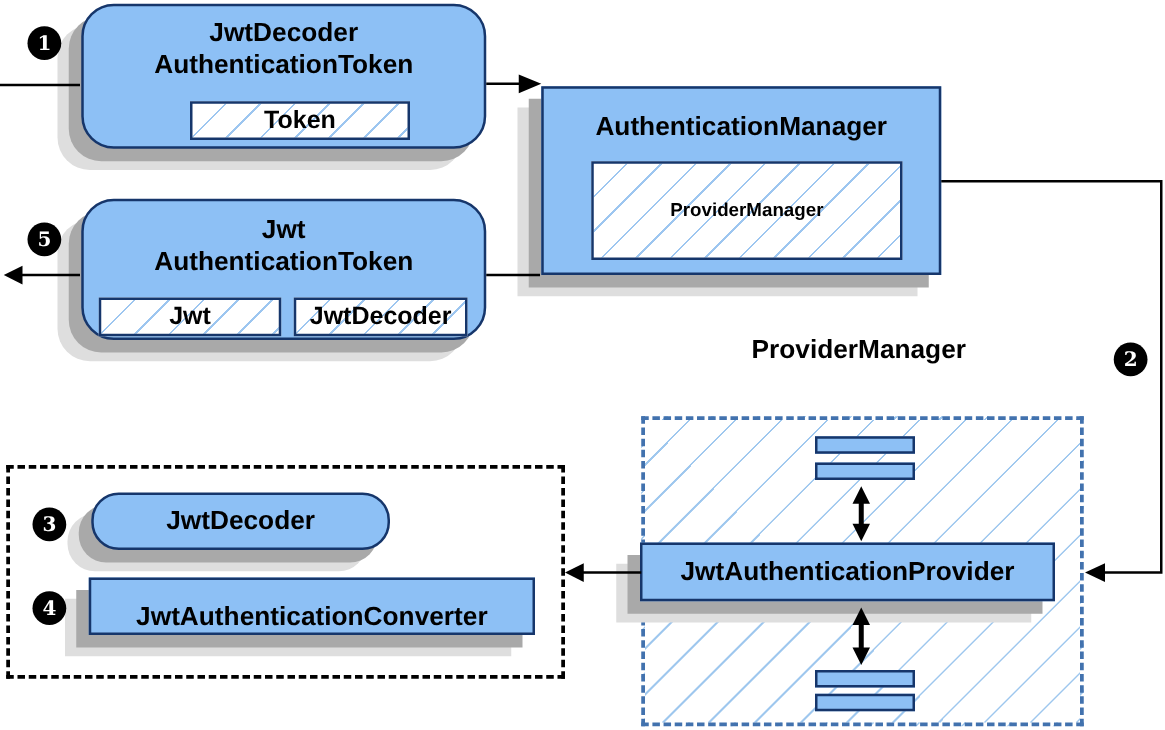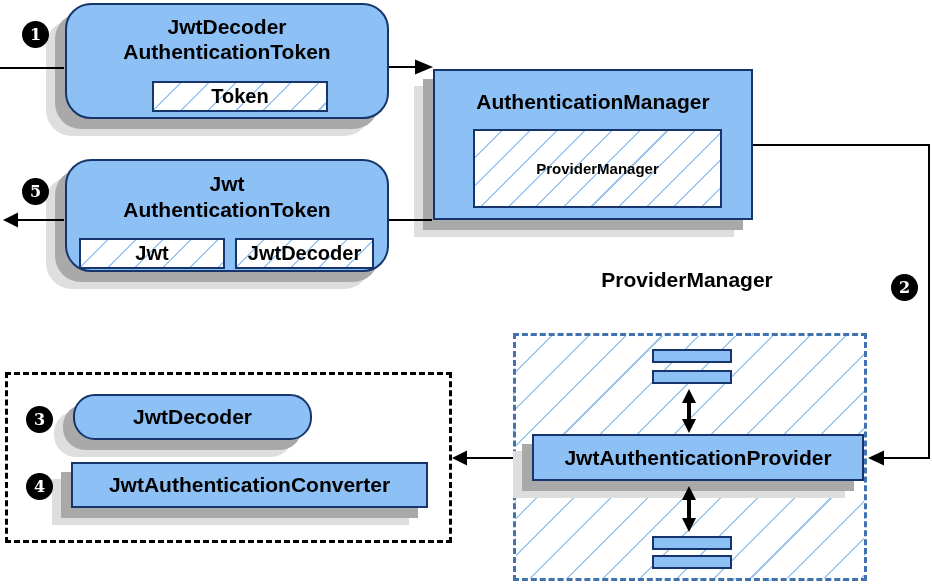--- a/index.html
+++ b/index.html
@@ -87,28 +87,28 @@
     <div class="chip" style="left:168px; top:77px; width:139px; height:31px;">
       <span>JwtDecoder</span>
     </div>
   </div>
 
   <div class="mini-bar" style="left:652px; top:349px;"></div>
   <div class="mini-bar" style="left:652px; top:370px;"></div>
   <div class="mini-bar" style="left:652px; top:536px;"></div>
   <div class="mini-bar" style="left:652px; top:555px;"></div>
 
-  <div class="label-node shadow2" style="left:532px; top:434px; width:332px; height:47px;">
+  <div class="label-node shadow2" style="left:512px; top:434px; width:332px; height:47px;">
     <span>JwtAuthenticationProvider</span>
   </div>
 
   <div class="label-node shadow2" style="left:73px; top:394px; width:239px; height:46px;border-radius:22px;">
     <span>JwtDecoder</span>
   </div>
-  <div class="label-node shadow2" style="left:71px; top:462px; width:357px; height:46px;">
+  <div class="label-node shadow2" style="left:71px; top:462px; width:357px; height:46px;align-items:flex-end;">
     <span>JwtAuthenticationConverter</span>
   </div>
 
   <div class="badge" style="left:22px; top:21px;">
     <span>1</span>
   </div>
   <div class="badge" style="left:891px; top:274px;">
     <span>2</span>
   </div>
   <div class="badge" style="left:26px; top:406px;">

